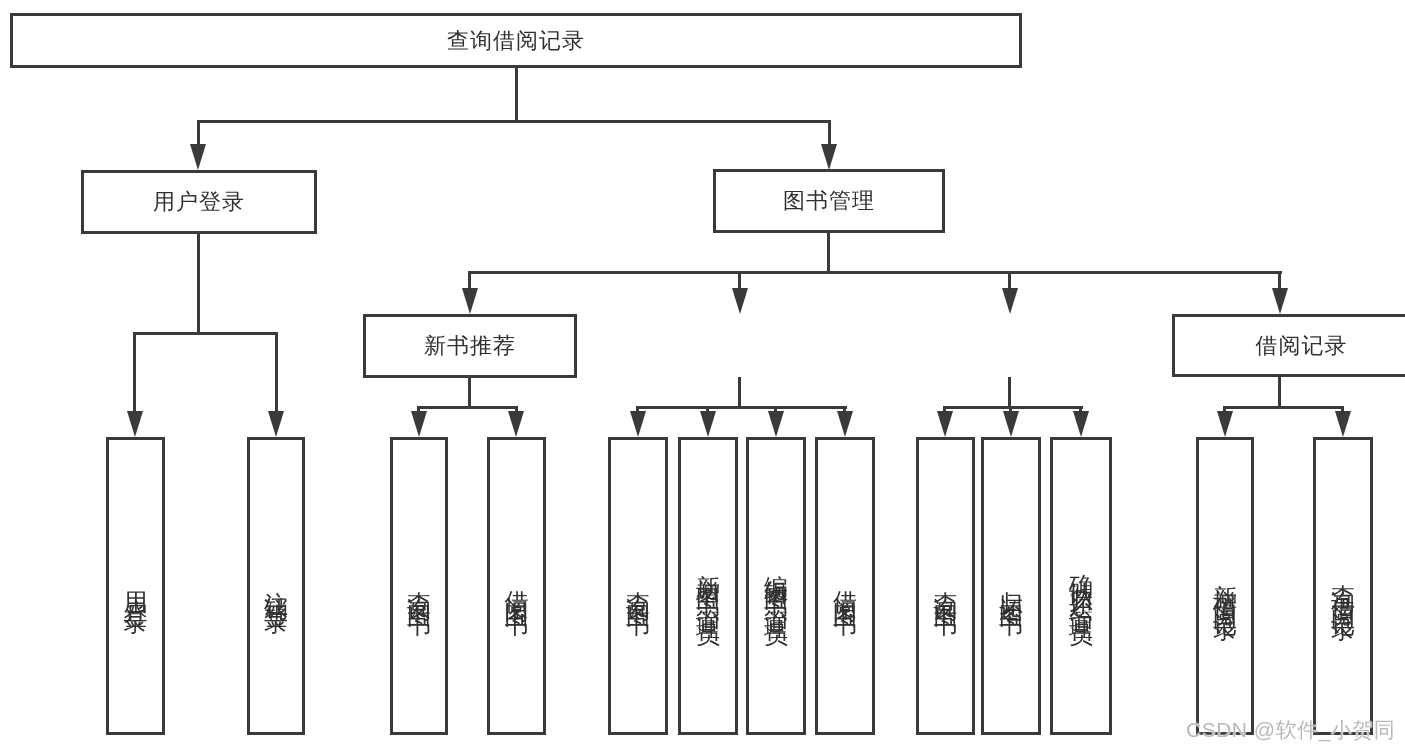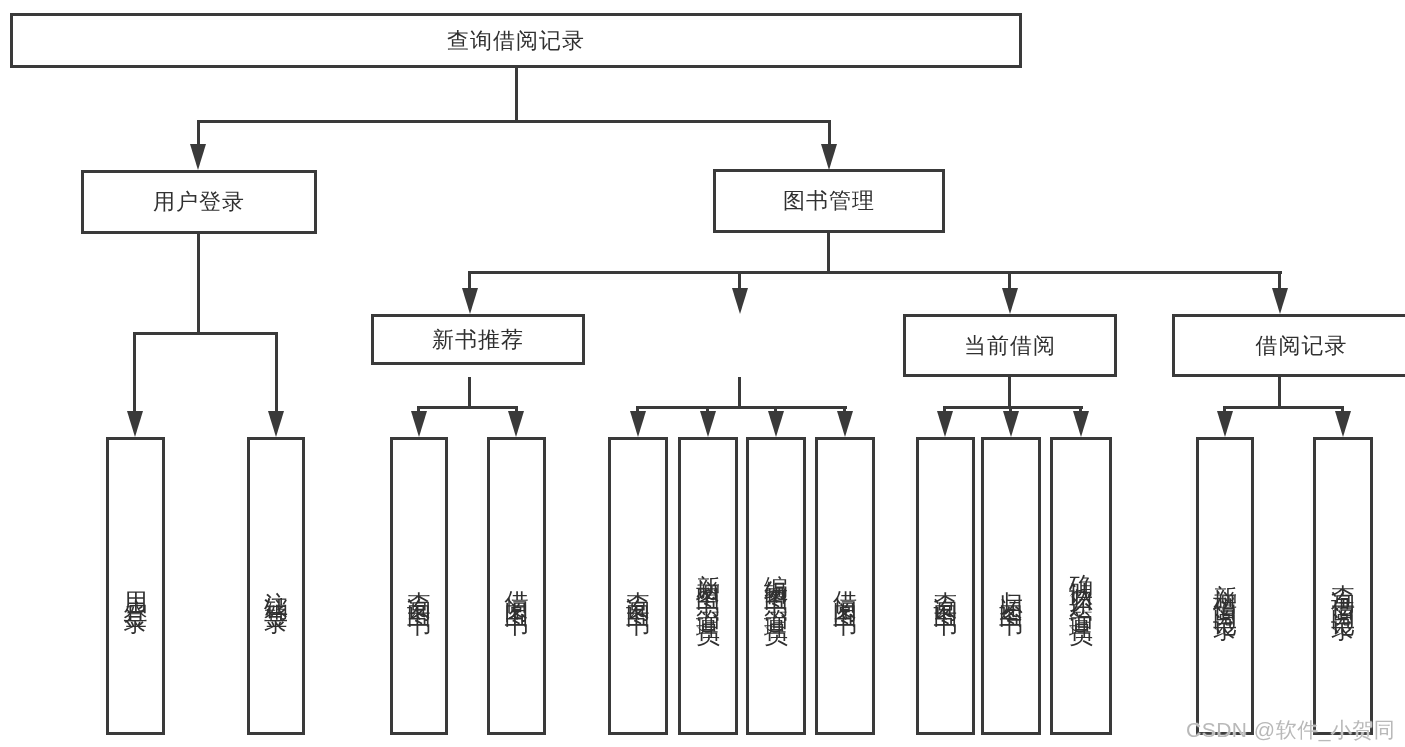--- a/index.html
+++ b/index.html
@@ -57,22 +57,21 @@
   <div class="lineH" style="left:468px;top:271px;width:814px;"></div>
   <div class="lineV" style="left:468px;top:271px;height:20px;"></div>
   <div class="lineV" style="left:738px;top:271px;height:20px;"></div>
   <div class="lineV" style="left:1008px;top:271px;height:20px;"></div>
   <div class="lineV" style="left:1278px;top:271px;height:20px;"></div>
   <div class="arrow" style="left:462px;top:288px;"></div>
   <div class="arrow" style="left:732px;top:288px;"></div>
   <div class="arrow" style="left:1002px;top:288px;"></div>
   <div class="arrow" style="left:1272px;top:288px;"></div>
 
-  <div class="hbox" style="left:363px;top:314px;width:214px;height:51px;margin-left:8px;">新书推荐</div>
-  <div class="hbox" style="left:903px;top:314px;width:214px;height:63px;">当前借阅</div>
+  <div class="hbox" style="left:363px;top:314px;width:214px;height:64px;">新书推荐</div>
   <div class="hbox" style="left:1172px;top:314px;width:259px;height:63px;">借阅记录</div>
 
   <div class="lineV" style="left:468px;top:377px;height:31px;"></div>
   <div class="lineH" style="left:419px;top:406px;width:99px;"></div>
   <div class="lineV" style="left:417px;top:406px;height:8px;"></div>
   <div class="lineV" style="left:515px;top:406px;height:8px;"></div>
   <div class="arrow" style="left:411px;top:411px;"></div>
   <div class="arrow" style="left:508px;top:411px;"></div>
 
   <div class="lineV" style="left:738px;top:377px;height:31px;"></div>

